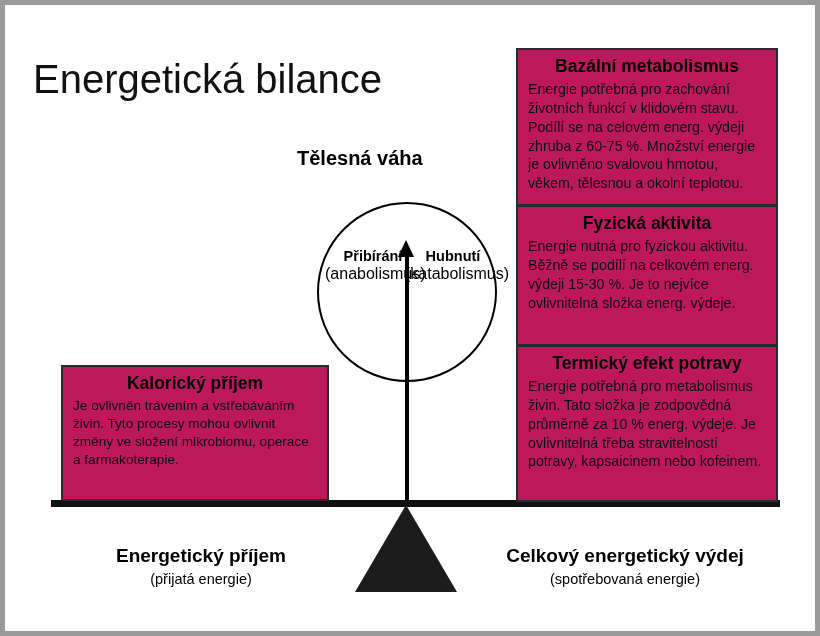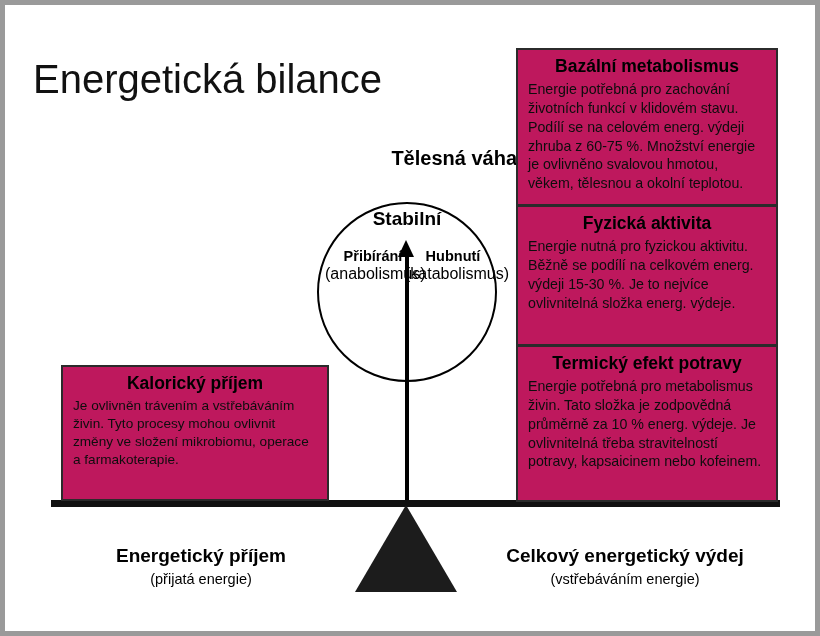--- a/index.html
+++ b/index.html
@@ -32,21 +32,21 @@
     letter-spacing: 0px;
     line-height: 1.1;
     white-space: nowrap;
   }
 
   
   #scale-label {
     left: 292px;
     top: 142px;
     width: 220px;
-    text-align: right;
+    text-align: left;
     font-size: 20px;
     font-weight: bold;
     color: #000000;
   }
 
   
   #weight-circle {
     left: 312px;
     top: 197px;
     width: 180px;
@@ -197,21 +197,20 @@
 <body>
 
 <div id="canvas">
 
   <div class="abs" id="page-title">Energetická bilance</div>
 
   <div class="abs" id="scale-label">Tělesná váha</div>
 
   <div class="abs" id="weight-circle"></div>
 
-  <div class="abs" id="circle-stable">Stabilní</div>
 
   <div class="abs circle-side" id="circle-left">
     <span class="side-main">Přibírání</span>
     <span class="side-sub">(anabolismus)</span>
   </div>
 
   <div class="abs circle-side" id="circle-right">
     <span class="side-main">Hubnutí</span>
     <span class="side-sub">(katabolismus)</span>
   </div>
@@ -242,16 +241,16 @@
     <div class="box-body">Energie potřebná pro metabolismus živin. Tato složka je zodpovědná průměrně za 10 % energ. výdeje. Je ovlivnitelná třeba stravitelností potravy, kapsaicinem nebo kofeinem.</div>
   </div>
 
   <div class="abs caption" id="caption-left">
     <span class="cap-main">Energetický příjem</span>
     <span class="cap-sub">(přijatá energie)</span>
   </div>
 
   <div class="abs caption" id="caption-right">
     <span class="cap-main">Celkový energetický výdej</span>
-    <span class="cap-sub">(vstřebáváním energie)</span>
+    <span class="cap-sub">(spotřebovaná energie)</span>
   </div>
 
 </div>
 
 </body></html>

